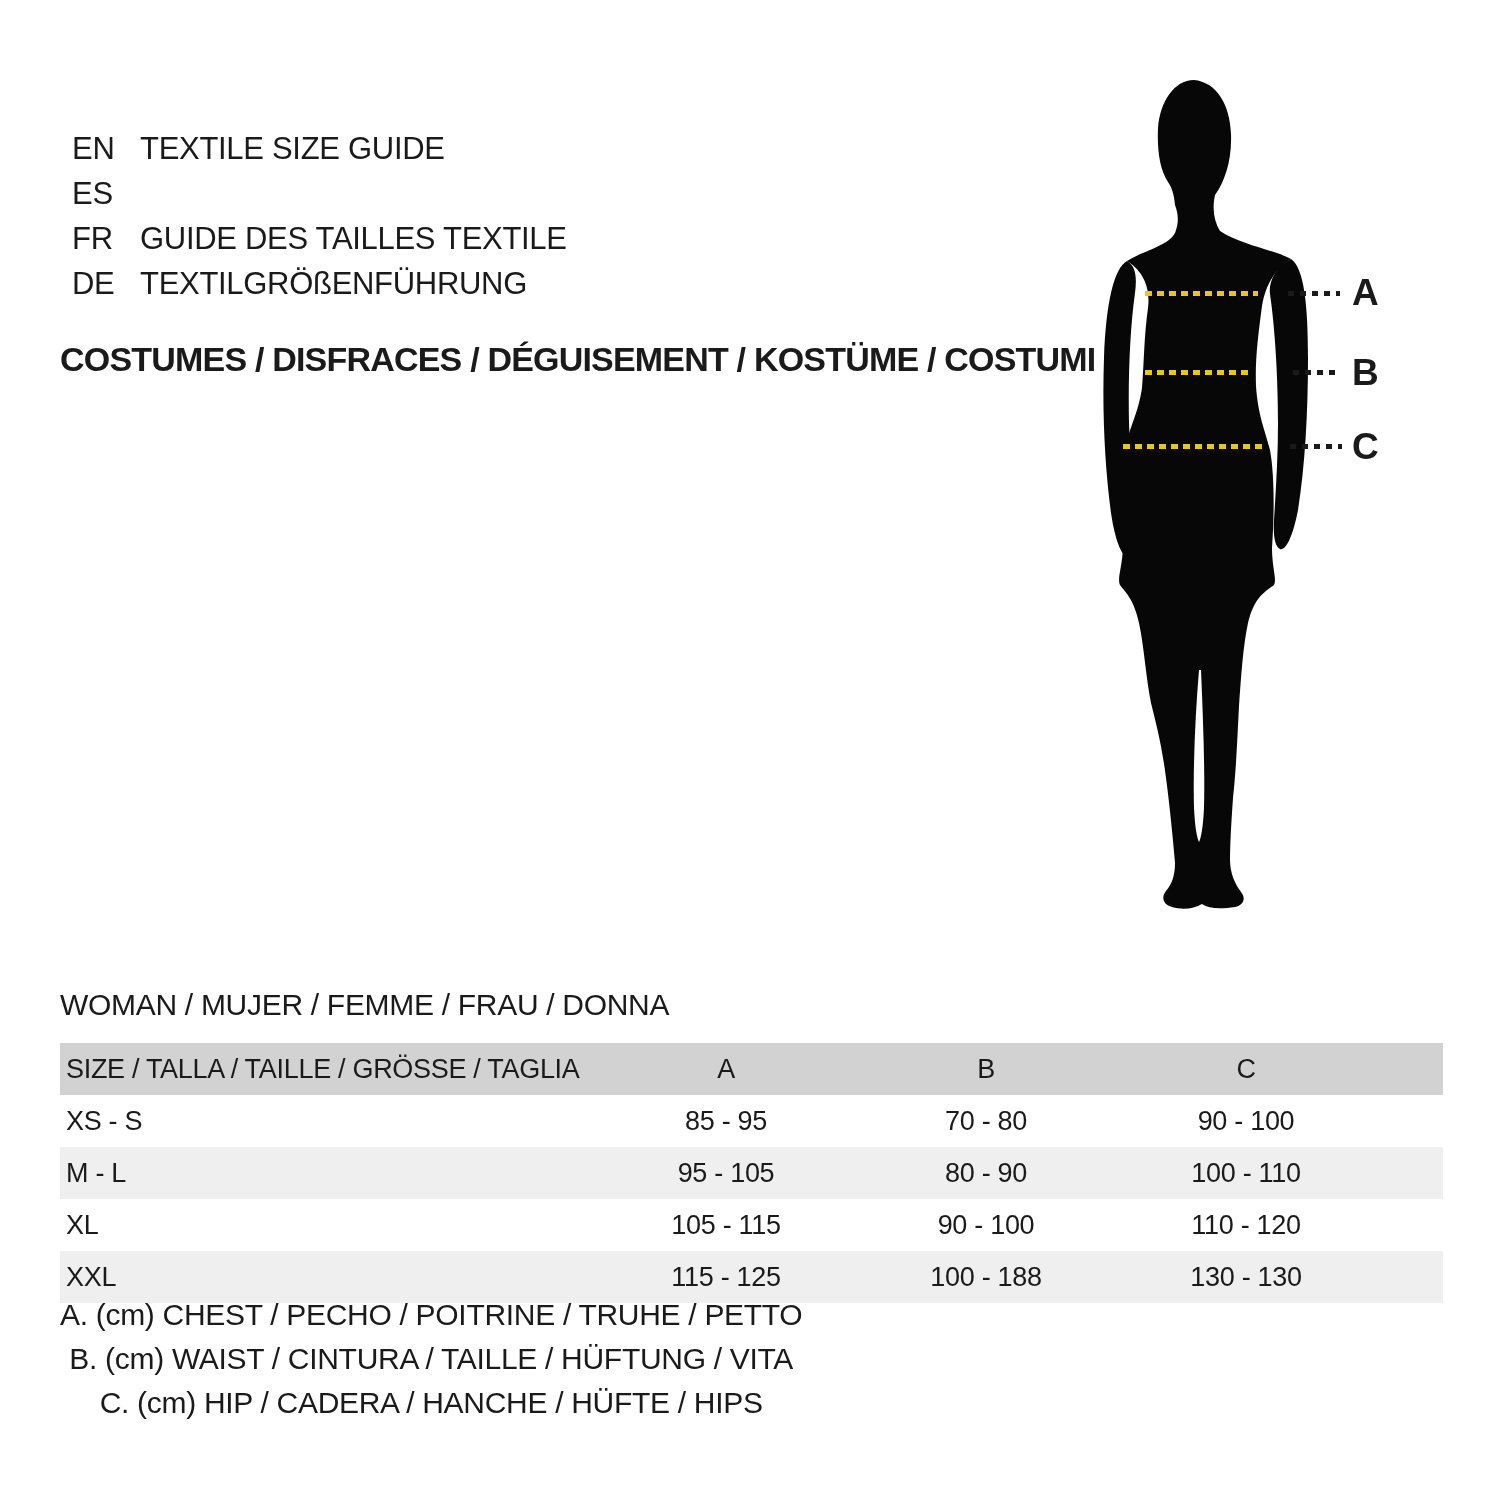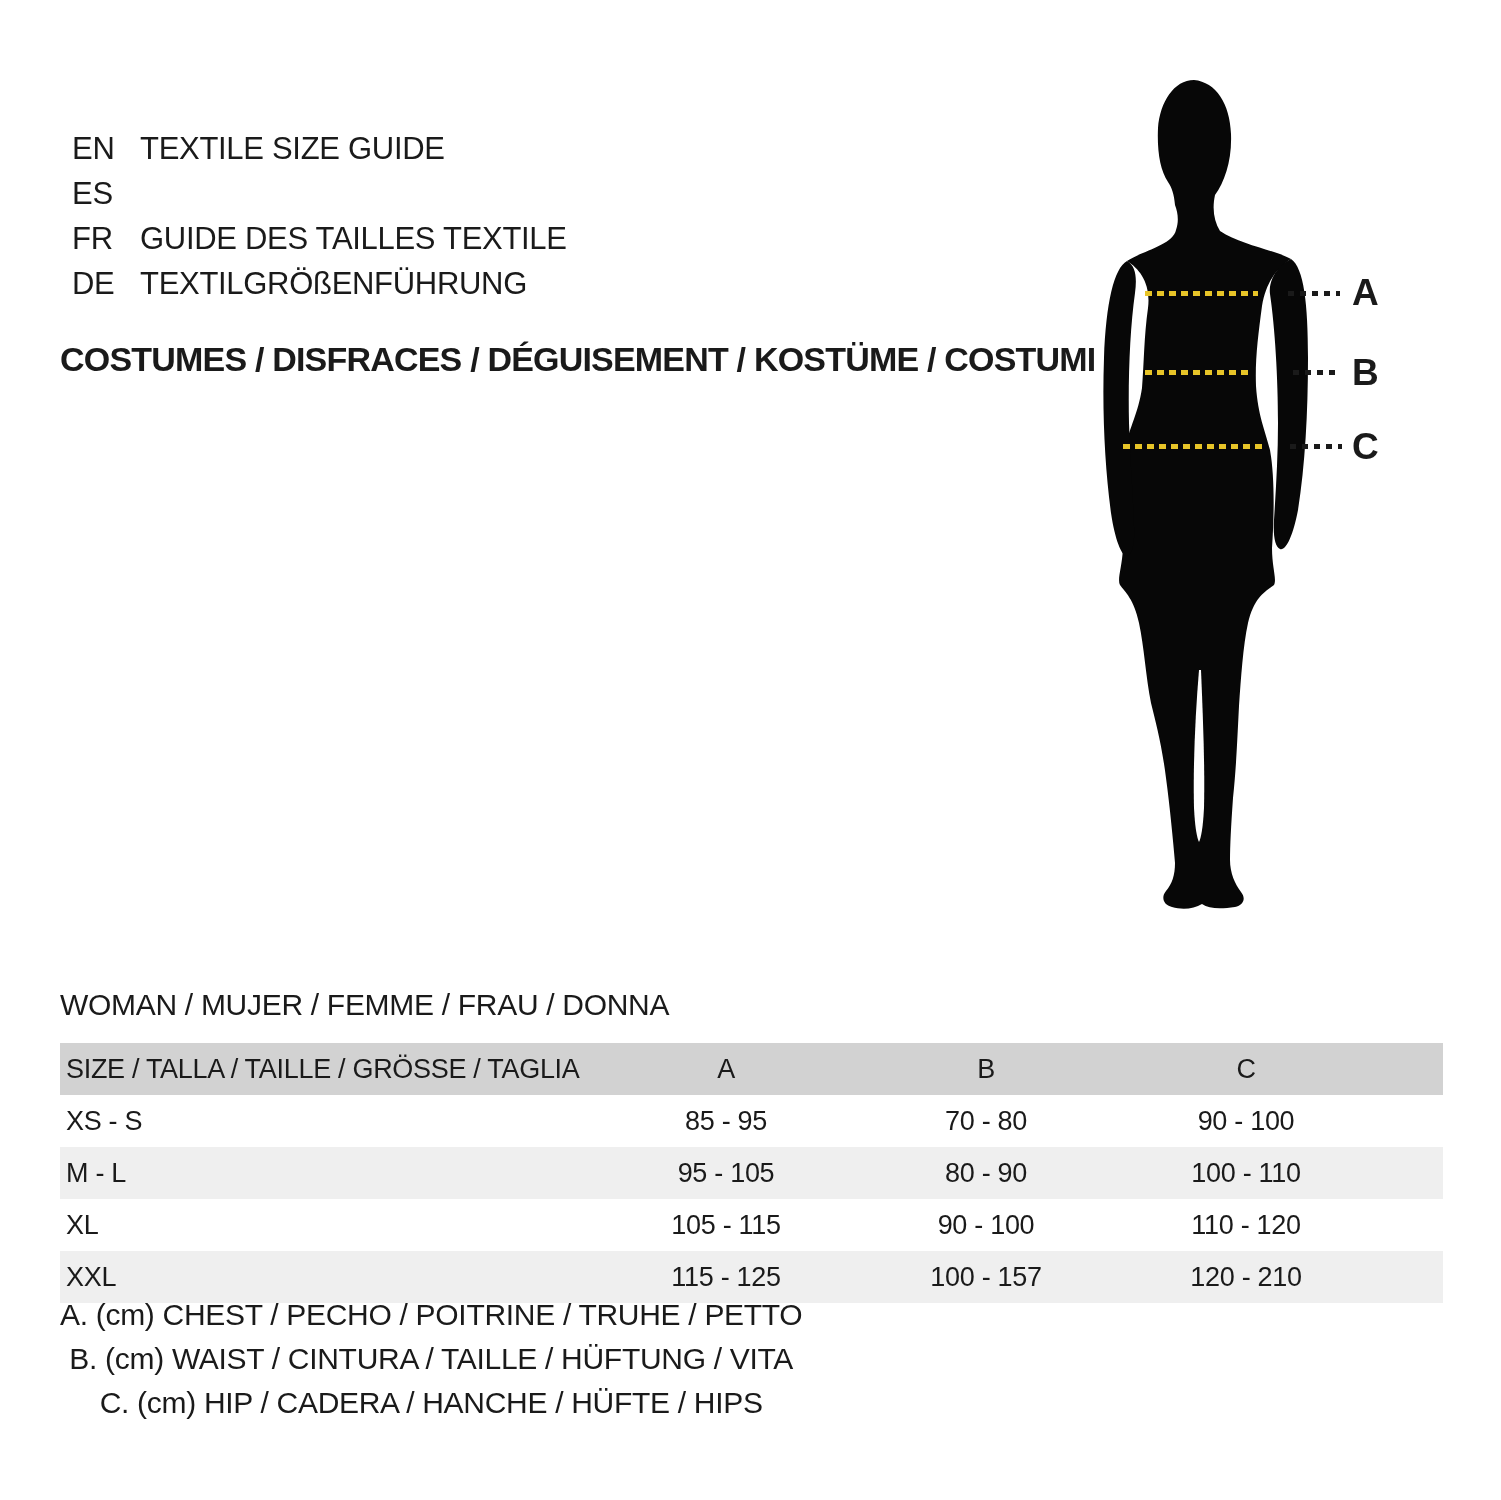--- a/index.html
+++ b/index.html
@@ -192,22 +192,22 @@
       <tr>
         <td class="col-size">XL</td>
         <td class="col-val">105 - 115</td>
         <td class="col-val">90 - 100</td>
         <td class="col-val">110 - 120</td>
         <td></td>
       </tr>
       <tr class="alt">
         <td class="col-size">XXL</td>
         <td class="col-val">115 - 125</td>
-        <td class="col-val">100 - 157</td>
-        <td class="col-val">120 - 210</td>
+        <td class="col-val">100 - 188</td>
+        <td class="col-val">130 - 130</td>
         <td></td>
       </tr>
     </tbody>
   </table>
 
   <div class="legend">
     <div class="legend-line">A. (cm) CHEST / PECHO / POITRINE / TRUHE / PETTO</div>
     <div class="legend-line">B. (cm) WAIST / CINTURA / TAILLE / HÜFTUNG / VITA</div>
     <div class="legend-line">C. (cm) HIP / CADERA / HANCHE / HÜFTE / HIPS</div>
   </div>

